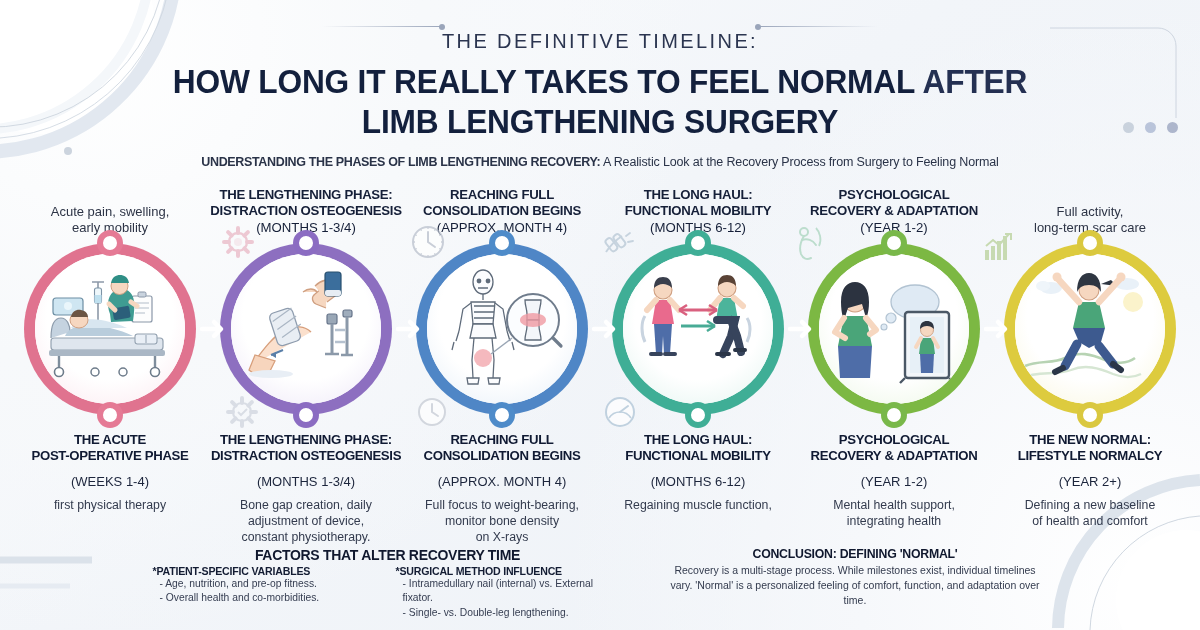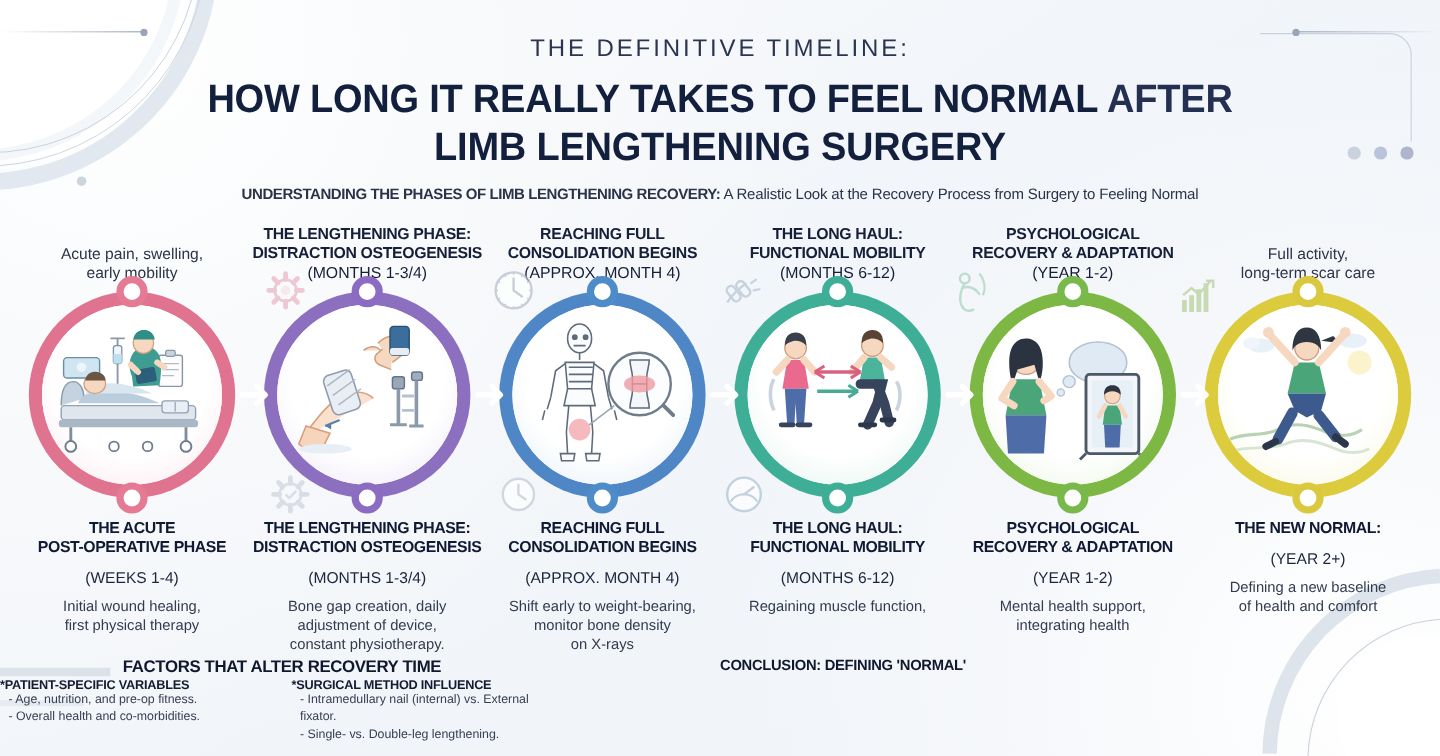--- a/index.html
+++ b/index.html
@@ -29,21 +29,21 @@
   .corner-dots i:nth-child(2){ background:#b9c4da; }
   .corner-dots i:nth-child(3){ background:#adb6cc; }
 
   
   .header { position:absolute; top:0; left:0; width:1200px; text-align:center; }
   .kicker {
     margin-top:30px;
     font-size:20px; letter-spacing:2.4px; font-weight:400;
     color:#2b3550;
   }
-  .kicker-wrap { display:flex; align-items:center; justify-content:space-between; gap:0; }
+  .kicker-wrap { display:flex; align-items:center; justify-content:center; gap:0; }
   .kicker-rule { width:120px; height:1px; background:linear-gradient(90deg,rgba(150,160,180,0),#9aa5ba); position:relative; }
   .kicker-rule.r { background:linear-gradient(270deg,rgba(150,160,180,0),#9aa5ba); }
   .kicker-rule::after{ content:""; position:absolute; right:-3px; top:-2.5px; width:6px; height:6px; border-radius:50%; background:#9aa5ba; }
   .kicker-rule.r::after{ right:auto; left:-3px; }
 
   h1 {
     margin-top:9px;
     font-size:33px; line-height:1.21;
     font-weight:800; letter-spacing:-0.2px;
     color:#13203d;
@@ -117,21 +117,21 @@
 
   .bot-block { padding-top:12px; text-align:center; }
   .bot-title {
     font-size:13.2px; line-height:1.23; font-weight:800;
     letter-spacing:-0.35px; color:#101a33;
   }
   .bot-period { font-size:13px; font-weight:400; color:#1c253c; line-height:1.3;margin-top:10px; }
   .bot-desc { margin-top:7px; font-size:12.3px; line-height:1.3; color:#333b4e; }
 
   
-  .footer { position:absolute; left:0; top:547px; width:1200px; display:flex; justify-content:flex-start; gap:40px; }
+  .footer { position:absolute; left:0; top:547px; width:1200px; display:flex; justify-content:center; gap:40px; }
   .factors { width:470px; text-align:center; }
   .factors-h { font-size:14px; font-weight:800; letter-spacing:-0.3px; color:#10182e; }
   .factors-cols { display:flex; gap:16px; margin-top:2px; }
   .fcol { flex:1; text-align:left; }
   .fcol h4 { font-size:10.6px; font-weight:800; letter-spacing:-0.2px; color:#131c33; }
   .fcol p { font-size:10.3px; line-height:1.4; color:#353d51; padding-left:7px; }
 
   .conclusion { width:385px; text-align:center; }
   .conclusion-h { font-size:12.3px; font-weight:800; letter-spacing:-0.25px; color:#10182e; }
   .conclusion p { margin-top:2px; font-size:10.5px; line-height:1.42; color:#333b4e; }
@@ -233,21 +233,20 @@
               <path d="M4 11h18M16 4l7 7-7 7" fill="none" stroke="#ffffff" stroke-width="4.5" stroke-linecap="round" stroke-linejoin="round"></path>
             </svg></div>
         </div>
         <div class="bot-block">
           <div class="bot-title">
             <div>THE ACUTE</div>
             <div>POST-OPERATIVE PHASE</div>
           </div>
           <div class="bot-period">(WEEKS 1-4)</div>
           <div class="bot-desc">
-            <div>Initial wound healing,</div>
             <div>first physical therapy</div>
           </div>
         </div>
       </div>
       <div class="phase">
         <div class="top-note strong">
           <div>
             <div>THE LENGTHENING PHASE:</div>
             <div>DISTRACTION OSTEOGENESIS</div>
             <div class="sub">(MONTHS 1-3/4)</div>
@@ -343,21 +342,21 @@
               <path d="M4 11h18M16 4l7 7-7 7" fill="none" stroke="#ffffff" stroke-width="4.5" stroke-linecap="round" stroke-linejoin="round"></path>
             </svg></div>
         </div>
         <div class="bot-block">
           <div class="bot-title">
             <div>REACHING FULL</div>
             <div>CONSOLIDATION BEGINS</div>
           </div>
           <div class="bot-period">(APPROX. MONTH 4)</div>
           <div class="bot-desc">
-            <div>Shift early to weight-bearing,</div>
+            <div>Full focus to weight-bearing,</div>
             <div>monitor bone density</div>
             <div>on X-rays</div>
           </div>
         </div>
       </div>
       <div class="phase">
         <div class="top-note strong">
           <div>
             <div>THE LONG HAUL:</div>
             <div>FUNCTIONAL MOBILITY</div>
@@ -489,20 +488,21 @@
       <path d="M98 110l8 6" stroke="#2b3648" stroke-width="6" stroke-linecap="round"></path>
               </svg>
             </div>
             <div class="node top" style="--node: #dac83f;"></div>
             <div class="node bot" style="--node: #dac83f;"></div>
           </div>
         </div>
         <div class="bot-block">
           <div class="bot-title">
             <div>THE NEW NORMAL:</div>
+            <div>LIFESTYLE NORMALCY</div>
           </div>
           <div class="bot-period">(YEAR 2+)</div>
           <div class="bot-desc">
             <div>Defining a new baseline</div>
             <div>of health and comfort</div>
           </div>
         </div>
       </div>
     </div>
 
@@ -517,20 +517,21 @@
         </div>
         <div class="fcol">
           <h4>*SURGICAL METHOD INFLUENCE</h4>
           <p class="ml" style="white-space: pre-line;">- Intramedullary nail (internal) vs. External fixator.
 - Single- vs. Double-leg lengthening.</p>
         </div>
       </div>
     </div>
     <div class="conclusion">
       <div class="conclusion-h">CONCLUSION: DEFINING 'NORMAL'</div>
+      <p>Recovery is a multi-stage process. While milestones exist, individual timelines vary. 'Normal' is a personalized feeling of comfort, function, and adaptation over time.</p>
     </div>
   </div>
 <div style="position: absolute; left: 218px; top: 222px; opacity: 0.72; z-index: 0;"><svg viewBox="0 0 40 40" width="40" height="40">
         <circle cx="20" cy="20" r="9" fill="none" stroke="#e9b6c4" stroke-width="2.4"></circle>
         <circle cx="20" cy="20" r="4" fill="#e9b6c4" opacity=".35"></circle>
         <line x1="29" y1="20" x2="34" y2="20" stroke="#e9b6c4" stroke-width="4" stroke-linecap="round"></line>
         <line x1="26.36396103067893" y1="26.36396103067893" x2="29.899494936611667" y2="29.899494936611664" stroke="#e9b6c4" stroke-width="4" stroke-linecap="round"></line>
         <line x1="20" y1="29" x2="20" y2="34" stroke="#e9b6c4" stroke-width="4" stroke-linecap="round"></line>
         <line x1="13.636038969321072" y1="26.36396103067893" x2="10.100505063388336" y2="29.899494936611667" stroke="#e9b6c4" stroke-width="4" stroke-linecap="round"></line>
         <line x1="11" y1="20" x2="6" y2="20" stroke="#e9b6c4" stroke-width="4" stroke-linecap="round"></line>

